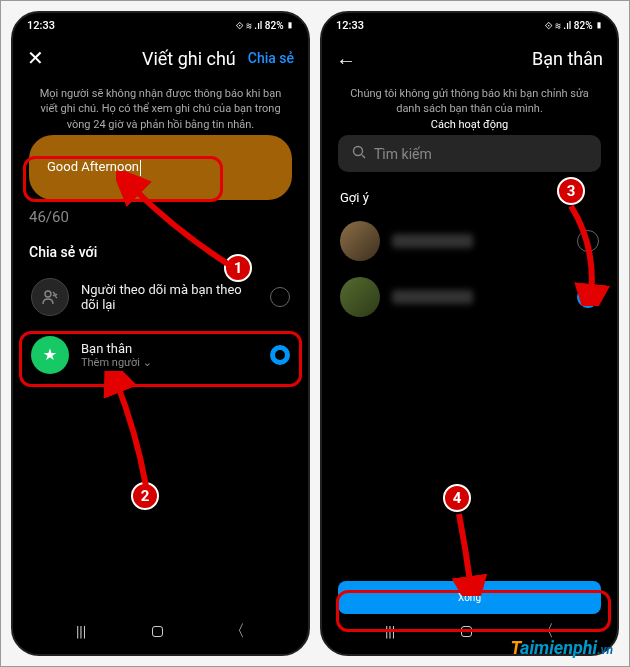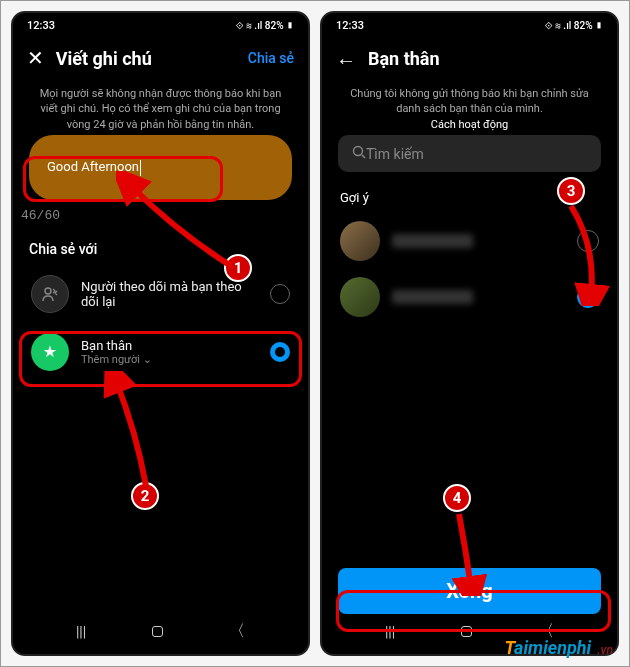--- a/index.html
+++ b/index.html
@@ -10,21 +10,21 @@
       border: 1px solid #999;
       display: flex;
       gap: 10px;
       padding: 10px;
       position: relative;
       font-family: -apple-system, Roboto, Arial, sans-serif;
     }
     .phone {
       flex: 1;
       background: #000;
-      border-radius: 14px;
+      border-radius: 28px;
       border: 2px solid #222;
       overflow: hidden;
       display: flex;
       flex-direction: column;
       color: #fff;
       position: relative;
     }
     .status-bar {
       display: flex;
       justify-content: space-between;
@@ -35,21 +35,21 @@
     }
     .status-right { display: flex; gap: 4px; align-items: center; }
     .status-icon { font-size: 10px; }
     .header {
       display: flex;
       align-items: center;
       padding: 10px 14px;
       gap: 12px;
     }
     .back-arrow { font-size: 20px; font-weight: 300; }
-    .header-title { font-size: 18px; font-weight: 700; flex: 1; }
+    .header-title { font-size: 18px; font-weight: 400; flex: 1; text-align: right; }
     .header-action { color: #1e90ff; font-size: 14px; font-weight: 500; }
     .subtext {
       padding: 6px 18px 3px;
       font-size: 11px;
       color: #aaa;
       text-align: center;
       line-height: 1.4;
     }
     .subtext .bold { color: #fff; font-weight: 400; }
     .input-wrap { padding: 0 16px; }
@@ -62,21 +62,21 @@
       position: relative;
     }
     .cursor {
       display: inline-block;
       width: 1.5px;
       height: 16px;
       background: #fff;
       vertical-align: middle;
       margin-left: 1px;
     }
-    .counter { padding: 8px 8px; font-size: 13px; color: #888; font-family: Liberation Mono, monospace; }
+    .counter { padding: 8px 16px; font-size: 15px; color: #888; }
     .section-label { padding: 10px 16px 8px; font-size: 14px; font-weight: 500; }
     .share-row {
       display: flex;
       align-items: center;
       padding: 10px 18px;
       gap: 12px;
     }
     .share-avatar {
       width: 38px; height: 38px;
       border-radius: 50%;
@@ -105,21 +105,21 @@
     }
     .search-wrap { padding: 0 16px 10px; }
     .search-input {
       background: #262626;
       border-radius: 10px;
       padding: 10px 14px;
       font-size: 14px;
       color: #888;
       display: flex;
       align-items: center;
-      gap: 0;
+      gap: 8px;
     }
     .suggest-label { padding: 8px 18px; font-size: 13px; font-weight: 400; }
     .user-row {
       display: flex;
       align-items: center;
       padding: 8px 18px;
       gap: 12px;
     }
     .user-avatar {
       width: 40px; height: 40px;
@@ -157,22 +157,22 @@
       bottom: 40px;
       left: 16px;
       right: 16px;
     }
     .done-btn {
       background: #0095f6;
       color: #fff;
       text-align: center;
       padding: 11px;
       border-radius: 8px;
-      font-size: 20px;
-      font-weight: 700;
+      font-size: 10px;
+      font-weight: 400;
     }
     .nav-bar {
       position: absolute;
       bottom: 0;
       left: 0; right: 0;
       display: flex;
       justify-content: space-around;
       align-items: center;
       padding: 12px 30px;
       color: #ccc;
@@ -207,21 +207,21 @@
     .watermark {
       position: absolute;
       bottom: 8px;
       right: 16px;
       font-size: 18px;
       font-weight: bold;
       font-style: italic;
       color: #0099cc;
     }
     .watermark span { color: #ff9900; }
-    .watermark .vn { color: #7f1d1d; font-size: 12px; margin-left: 6px; }
+    .watermark .vn { color: #0369a1; font-size: 12px; }
   </style>
 </head>
 <body>
 
 <div class="phone">
   <div class="status-bar">
     <div>12:33</div>
     <div class="status-right">
       <span class="status-icon">⟐ ≋ .ıl 82% ▮</span>
     </div>

